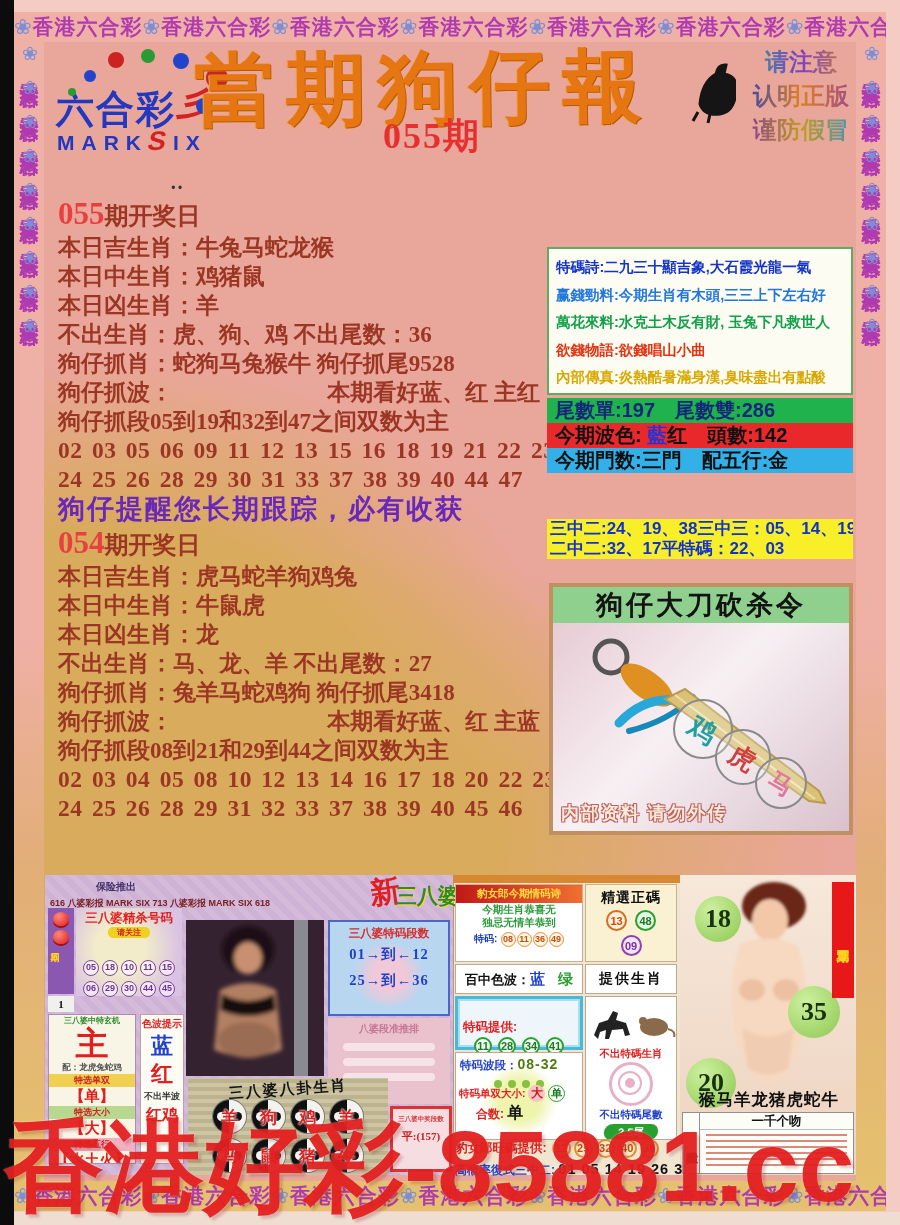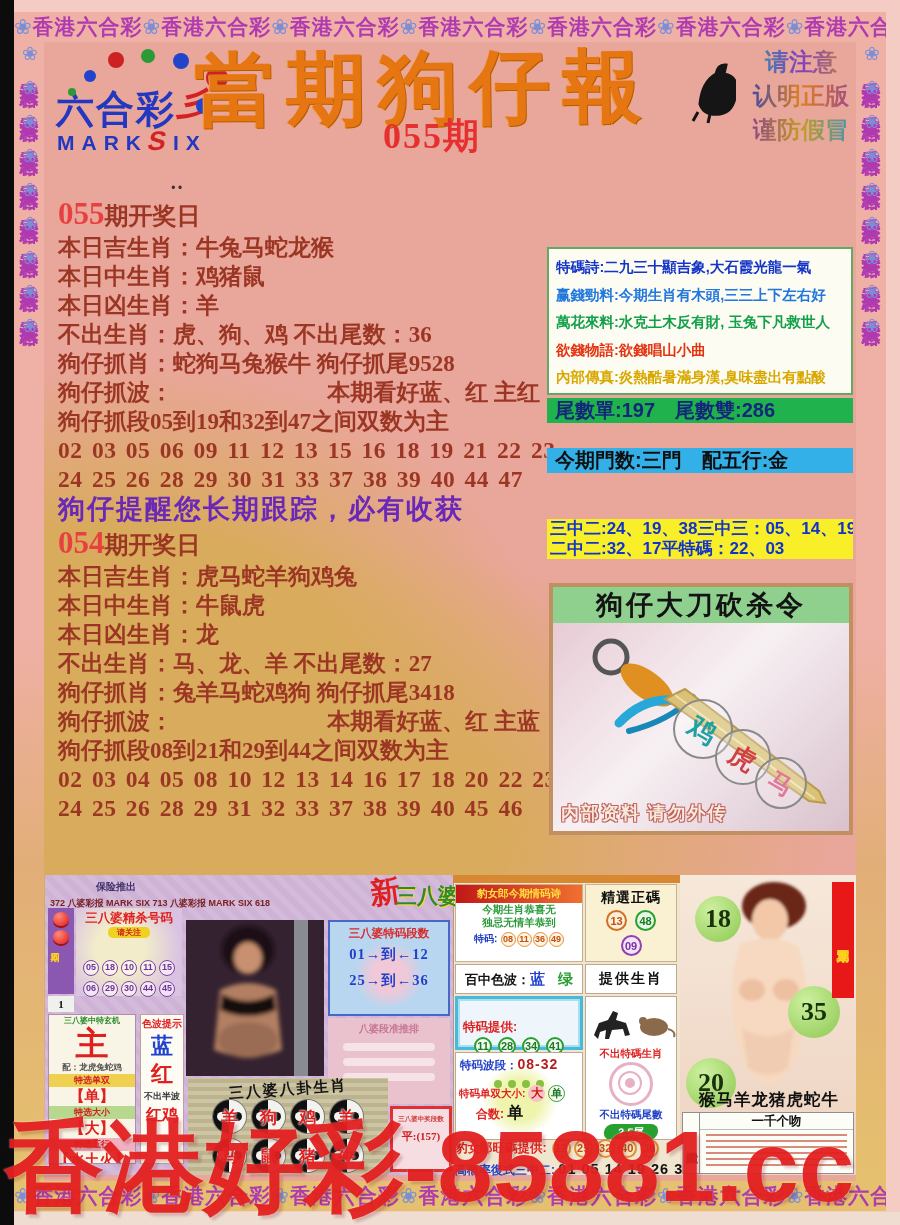--- a/index.html
+++ b/index.html
@@ -147,21 +147,21 @@
   .tigong{left:585px;top:964px;width:92px;height:30px;background:#fff;border:1px solid #c0a890;box-sizing:border-box;
           font:900 14px/28px serif;color:#111;text-align:center;letter-spacing:2px;}
   .temabox{left:455px;top:996px;width:128px;height:54px;background:#eef6fb;border:3px solid #48b8dc;
            box-shadow:inset 0 0 0 2px #a8e0f0;box-sizing:border-box;text-align:center;}
   .tema-l{font:800 12.5px/17px sans-serif;color:#e02020;margin-top:20px;text-align:left;padding-left:5px;}
   .tm-c{width:18px;height:18px;border:2px solid #28a030;color:#1a7a28;font:800 11px/14px sans-serif;background:#f2faef;margin:0 3px;}
   .boduan{left:455px;top:1052px;width:128px;height:88px;background:#fff;border:1px solid #c0a890;box-sizing:border-box;overflow:hidden;position:absolute;}
   .boduan:before{content:"";position:absolute;left:26px;top:14px;width:76px;height:66px;border-radius:50%;
                  background:radial-gradient(circle,#eef4ac 40%,rgba(238,244,172,0) 75%);}
   .bd-r1{position:relative;font:800 11.5px/17px sans-serif;color:#2040c8;margin-top:3px;padding-left:4px;white-space:nowrap;}
-  .bd-r1 b{color:#b91c1c;font-size:14px;letter-spacing:1px;}
+  .bd-r1 b{color:#4d7c0f;font-size:14px;letter-spacing:1px;}
   .bd-dots{position:relative;text-align:center;height:10px;}
   .bd-dots i{display:inline-block;width:8px;height:8px;border-radius:50%;background:#88c040;margin:0 3px;}
   .bd-r2{position:relative;font:800 10.5px/19px sans-serif;color:#e02020;padding-left:3px;white-space:nowrap;}
   .bd-big{display:inline-block;width:17px;height:17px;border-radius:50%;background:#f6c4c4;color:#d01818;font:900 12px/16px serif;text-align:center;}
   .bd-dan{display:inline-block;width:17px;height:17px;border-radius:50%;border:1.5px solid #28a030;box-sizing:border-box;color:#1a7a28;font:900 11px/14px serif;text-align:center;}
   .bd-r3{position:relative;font:800 12px/20px sans-serif;color:#e02020;padding-left:20px;white-space:nowrap;}
   .bd-r3 b{color:#111;font-size:16px;}
   .buchu{left:585px;top:996px;width:92px;height:144px;background:#fff;border:1px solid #c0a890;box-sizing:border-box;text-align:center;overflow:hidden;}
   .bc-sx{font:800 10.5px/13px sans-serif;color:#e02020;white-space:nowrap;}
   .spiral{width:38px;height:38px;border:3px solid #e8b0c4;border-radius:50%;margin:2px auto;position:relative;}
@@ -262,20 +262,21 @@
   </div>
 
   <div class="abs poem-box">
     <div class="poem-line" style="color: rgb(21, 53, 200);">特碼詩:二九三十顯吉象,大石霞光龍一氣</div>
     <div class="poem-line" style="color: rgb(34, 119, 221);">赢錢勁料:今期生肖有木頭,三三上下左右好</div>
     <div class="poem-line" style="color: rgb(19, 160, 74);">萬花來料:水克土木反有財, 玉兔下凡救世人</div>
     <div class="poem-line" style="color: rgb(228, 51, 17);">欲錢物語:欲錢唱山小曲</div>
     <div class="poem-line" style="color: rgb(216, 168, 0);">內部傳真:炎熱酷暑滿身漢,臭味盡出有點酸</div>
   </div>
   <div class="abs stripe st-g">尾數單:197　尾數雙:286</div>
+  <div class="abs stripe st-r"><span>今期波色: </span><span class="bluec">藍</span><span>红</span><span>　頭數:142</span></div>
   <div class="abs stripe st-b">今期門数:三門　配五行:金</div>
   <div class="abs ybox">
     <div>三中二:24、19、38三中三：05、14、19</div>
     <div>二中二:32、17平特碼：22、03</div>
   </div>
   <div class="abs knife">
     <div class="knife-h">狗仔大刀砍杀令</div>
     <div class="knife-b">
       <svg width="296" height="204" viewBox="0 0 296 204">
         <circle cx="58" cy="34" r="16" fill="none" stroke="#555" stroke-width="5"></circle>
@@ -293,21 +294,21 @@
       </svg>
       <div class="knife-f">内部资料 请勿外传</div>
     </div>
   </div>
 
   <div class="abs collage"></div>
   <div class="abs col2bg"></div>
   <div class="abs col2top"></div>
   <div class="abs photocol"></div>
 
-  <div class="abs head-tiny z5">372 八婆彩报 MARK SIX 713 八婆彩报 MARK SIX 618</div>
+  <div class="abs head-tiny z5">616 八婆彩报 MARK SIX 713 八婆彩报 MARK SIX 618</div>
   <div class="abs head-sub z5">保险推出</div>
   <div class="abs head-new z5">新</div>
   <div class="abs head-title z5">三八婆报</div>
 
   <div class="abs lantern-col z5">
     <div class="lantern"></div>
     <div class="lantern"></div>
     <div class="lantern-txt">四期</div>
   </div>
   <div class="abs one-box z5">1</div>

